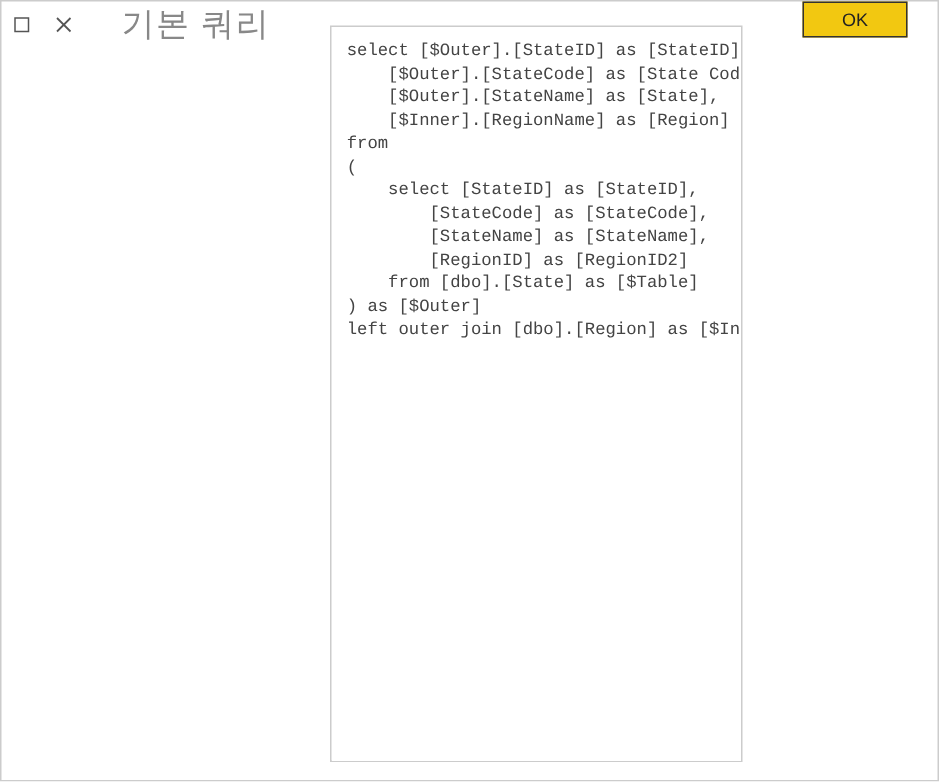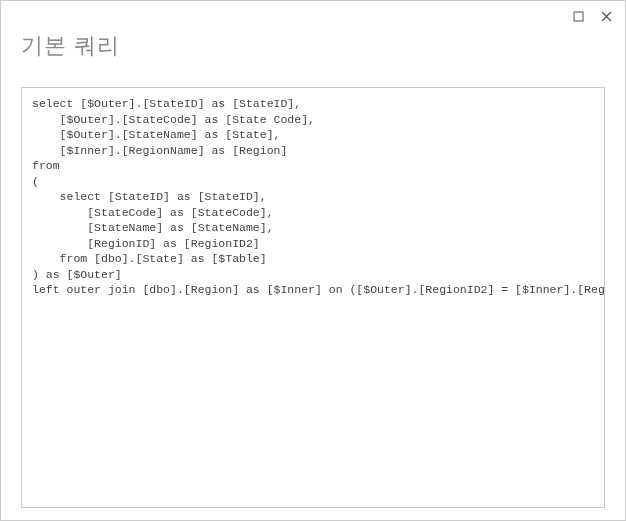--- a/index.html
+++ b/index.html
@@ -12,21 +12,21 @@
       background: #ffffff;
       width: 626px;
       height: 521px;
       overflow: hidden;
     }
     .dialog {
       width: 626px;
       height: 521px;
       border: 1px solid #cccccc;
       display: flex;
-      flex-direction: column;
+      flex-direction: row;
       background: #ffffff;
     }
     .titlebar {
       display: flex;
       justify-content: flex-end;
       align-items: center;
       height: 30px;
       padding-right: 6px;
       gap: 2px;
     }
@@ -117,13 +117,16 @@
 (
     select [StateID] as [StateID],
         [StateCode] as [StateCode],
         [StateName] as [StateName],
         [RegionID] as [RegionID2]
     from [dbo].[State] as [$Table]
 ) as [$Outer]
 left outer join [dbo].[Region] as [$Inner] on ([$Outer].[RegionID2] = [$Inner].[RegionID])</div>
   </div>
 
+  <div class="footer">
+    <button class="ok-button">OK</button>
+  </div>
 </div>
 
 </body></html>

